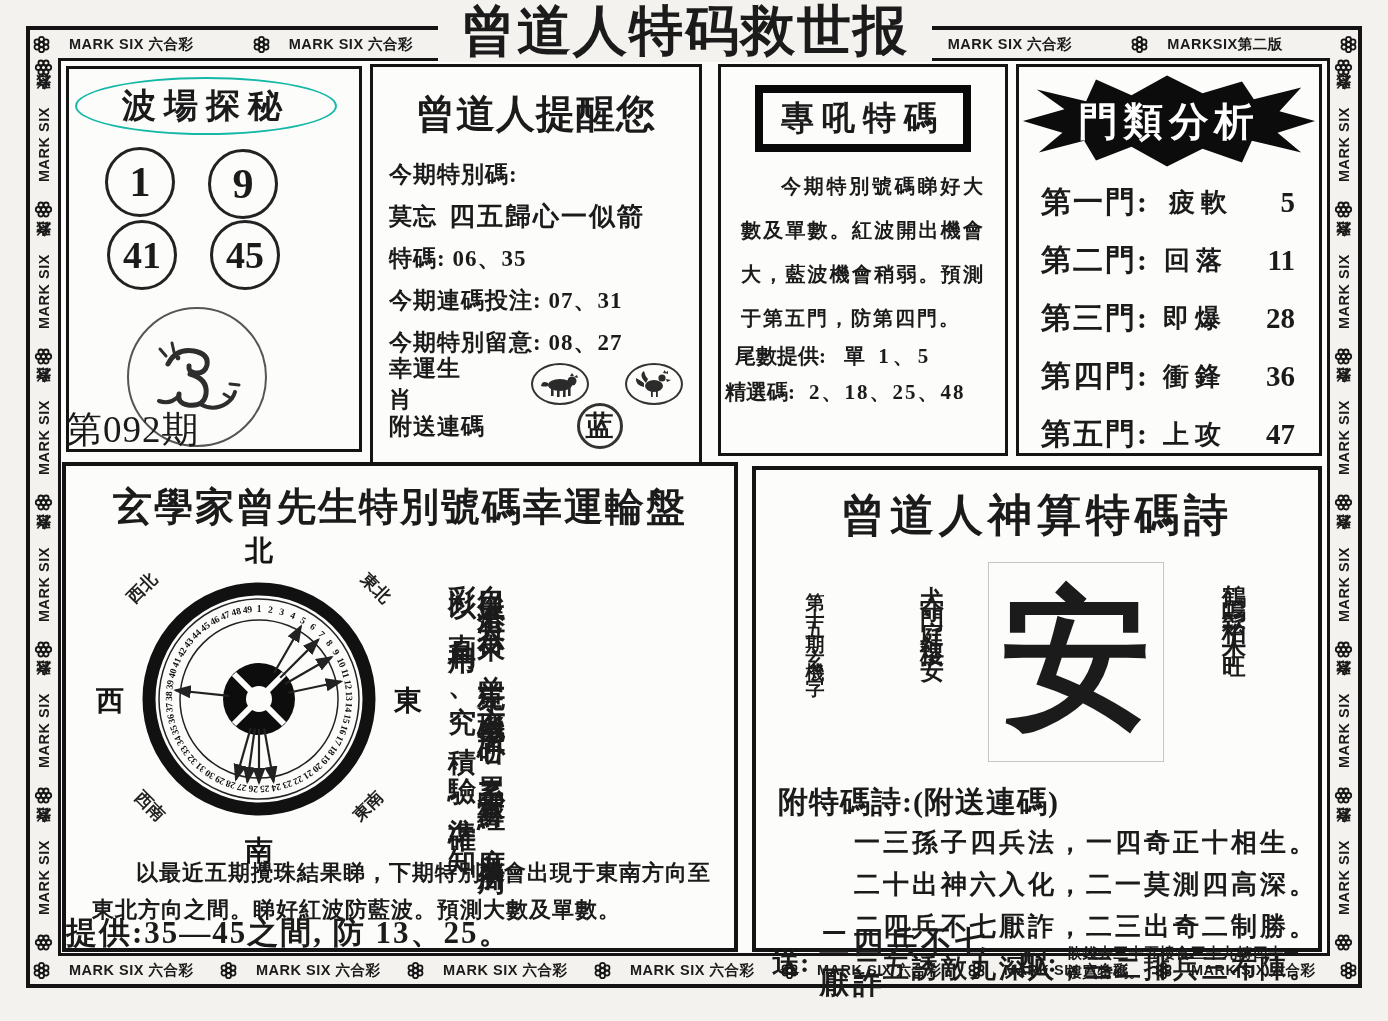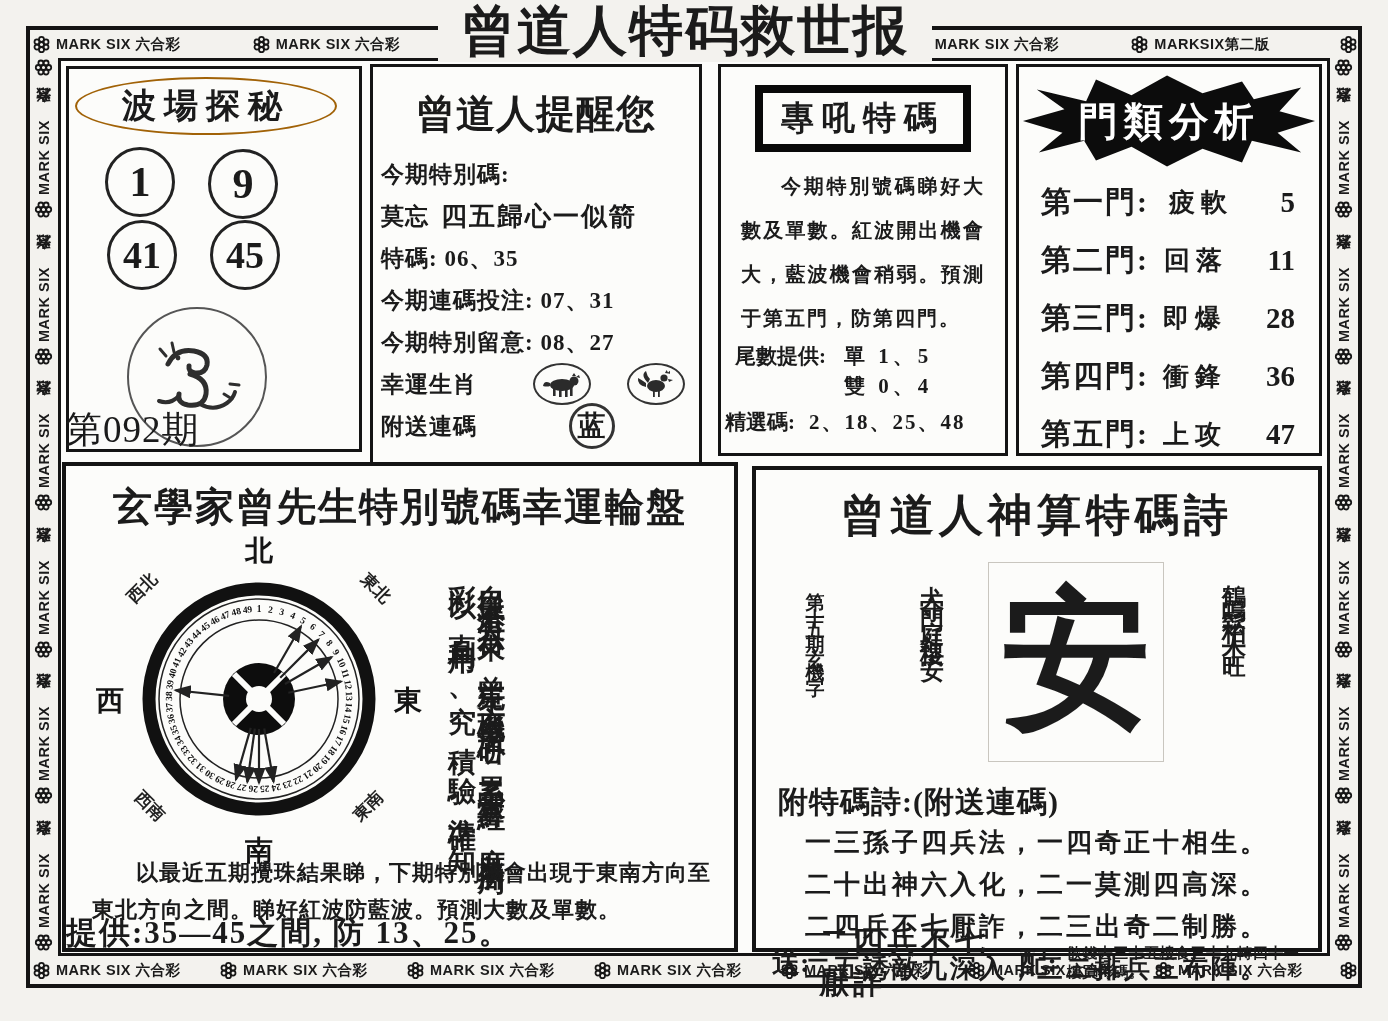--- a/index.html
+++ b/index.html
@@ -14,46 +14,46 @@
   .page{position:relative;width:1388px;height:1021px;background:var(--paper);overflow:hidden;}
 
   
   .frame-outer{position:absolute;left:26px;top:26px;width:1336px;height:962px;border:4px solid #141414;}
   .frame-inner{position:absolute;left:58px;top:58px;width:1272px;height:898px;border:3px solid #141414;background:var(--boxpaper);}
   .band{position:absolute;display:flex;align-items:center;justify-content:space-between;overflow:hidden;background:var(--paper);font-family:var(--sans);font-weight:700;font-size:14.5px;letter-spacing:.5px;white-space:nowrap;}
   .band-top{left:30px;top:30px;width:1328px;height:28px;}
   .band-bottom{left:30px;top:956px;width:1328px;height:28px;}
   .band-left{left:30px;top:58px;width:28px;height:898px;writing-mode:vertical-rl;transform:rotate(180deg);}
   .band-right{left:1330px;top:58px;width:28px;height:898px;writing-mode:vertical-rl;transform:rotate(180deg);}
-  .bseg{display:inline-flex;align-items:center;gap:5px;margin:0 2px;}
+  .bseg{display:inline-flex;align-items:center;gap:18px;margin:0 2px;}
   .band-left .bseg,.band-right .bseg{margin:4px 0;}
   .flower{width:19px;height:19px;flex:0 0 auto;}
   .band-left .flower,.band-right .flower{transform:rotate(90deg);}
 
   
   .masthead{position:absolute;left:438px;top:0;width:494px;height:62px;z-index:6;background:var(--paper);
     display:flex;align-items:center;justify-content:center;font-family:var(--serif);
     font-size:54px;font-weight:900;letter-spacing:2px;}
 
   .box{position:absolute;background:var(--boxpaper);border:3px solid #141414;z-index:3;}
 
   
   .box1{left:66px;top:66px;width:296px;height:386px;}
-  .oval-title{position:absolute;left:6px;top:8px;width:262px;height:58px;border:2px solid #a16207;border-radius:50%;
+  .oval-title{position:absolute;left:6px;top:8px;width:262px;height:58px;border:2px solid #14b8a6;border-radius:50%;
     display:flex;align-items:center;justify-content:center;font-size:34px;font-weight:700;letter-spacing:8px;}
   .numcircle{position:absolute;width:70px;height:70px;border:3px solid #222;border-radius:50%;
     display:flex;align-items:center;justify-content:center;font-size:42px;font-weight:600;}
   .dragoncircle{position:absolute;left:58px;top:238px;width:140px;height:140px;border:2px solid #555;border-radius:50%;
     display:flex;align-items:center;justify-content:center;}
   .issue{position:absolute;left:-4px;top:336px;font-size:37px;font-weight:500;letter-spacing:1px;z-index:4;}
 
   
   .box2{left:370px;top:64px;width:332px;height:462px;}
   .rem-title{margin-top:20px;text-align:center;font-family:var(--sans);font-size:39px;font-weight:900;letter-spacing:1px;}
-  .rem-rows{margin-top:12px;padding:0 8px;}
+  .rem-rows{margin-top:12px;padding:0 16px;}
   .rem-row{display:flex;align-items:center;height:42px;font-size:23px;font-weight:700;letter-spacing:1px;}
   .rem-verse{font-size:26px;font-weight:800;margin-left:12px;letter-spacing:2px;}
   .zodiac-wrap{display:flex;gap:36px;margin-left:56px;}
   .zodiac-circle{width:58px;height:42px;border:2px solid #333;border-radius:50%;display:flex;align-items:center;justify-content:center;}
   .colorcircle{width:46px;height:46px;border:3px solid #333;border-radius:50%;display:flex;align-items:center;justify-content:center;
     font-size:28px;font-weight:700;margin-left:92px;}
 
   
   .box3{left:718px;top:64px;width:290px;height:392px;}
   .shout-title{width:216px;margin:18px auto 0;border:8px solid #090909;text-align:center;
@@ -93,21 +93,21 @@
   .box6{left:752px;top:466px;width:570px;height:486px;border-width:4px;}
   .poem-title{margin-top:16px;text-align:center;font-size:44px;font-weight:900;letter-spacing:5px;}
   .vert{writing-mode:vertical-rl;position:absolute;}
   .period-note{left:46px;top:108px;font-size:19px;font-weight:700;letter-spacing:14px;}
   .left-verse{left:160px;top:96px;font-size:24px;font-weight:700;letter-spacing:12px;}
   .main-char-box{position:absolute;left:232px;top:92px;width:176px;height:200px;border:1px solid #c9c6bf;
     display:flex;align-items:center;justify-content:center;font-size:150px;font-weight:900;}
   .right-verse{left:462px;top:96px;font-size:24px;font-weight:700;letter-spacing:12px;}
   .attach-line{position:absolute;left:22px;top:312px;font-size:30px;font-weight:800;letter-spacing:1px;}
   .poem-lines{position:absolute;left:0;top:352px;width:100%;text-align:center;}
-  .poem-line{font-size:26px;font-weight:700;letter-spacing:3px;line-height:42px;}
+  .poem-line{font-size:26px;font-weight:700;letter-spacing:3px;line-height:42px;text-align:right;}
   .gift-line{position:absolute;left:16px;top:452px;width:540px;display:flex;align-items:center;}
   .gift-label{font-size:28px;font-weight:800;}
   .gift-text{font-size:30px;font-weight:900;letter-spacing:4px;margin-left:10px;}
   .match-label{font-size:28px;font-weight:800;margin-left:12px;}
   .match-text{font-size:15px;font-weight:700;margin-left:10px;letter-spacing:.5px;}
 </style>
 </head>
 <body>
 
 <div class="page">
@@ -532,24 +532,20 @@
       </div>
     </div>
   </div>
 
   <div class="box box3">
     <div class="shout-title">專吼特碼</div>
     <div class="shout-body">今期特別號碼睇好大數及單數。紅波開出機會大，藍波機會稍弱。預測于第五門，防第四門。</div>
     <div class="tail-line">
       <span>尾數提供:</span>
       <span class="val">單 1、5</span>
-    </div>
-    <div class="tail-line second">
-      <span class="spacer">尾數提供:</span>
-      <span class="val">雙 0、4</span>
     </div>
     <div class="sel-line">
       <span>精選碼:</span>
       <span class="val">2、18、25、48</span>
     </div>
   </div>
 
   <div class="box box4">
     <svg class="burst" width="296" height="96" viewBox="0 0 300 96">
       <polygon fill="#0c0c0c" points="2,48 44,36 16,16 66,28 76,6 112,22 148,2 184,20 224,8 236,26 284,14 262,38 298,48 260,60 284,80 234,68 224,90 184,76 148,94 112,74 76,88 64,68 18,80 42,60"></polygon>

